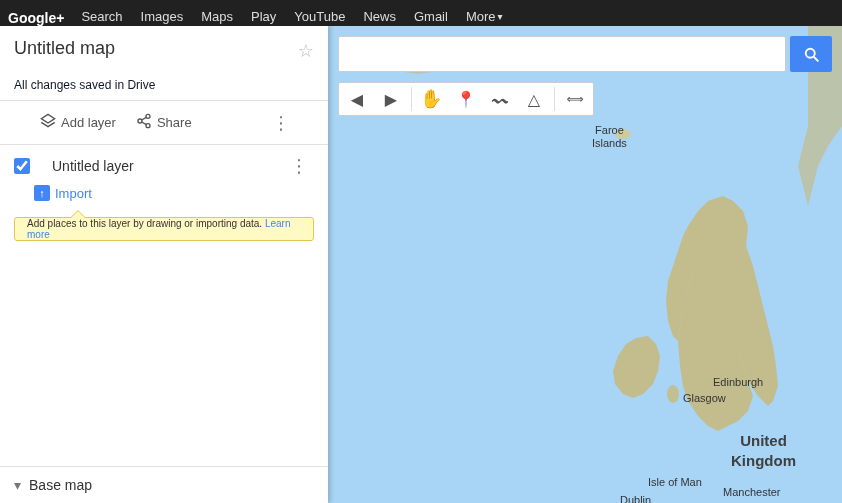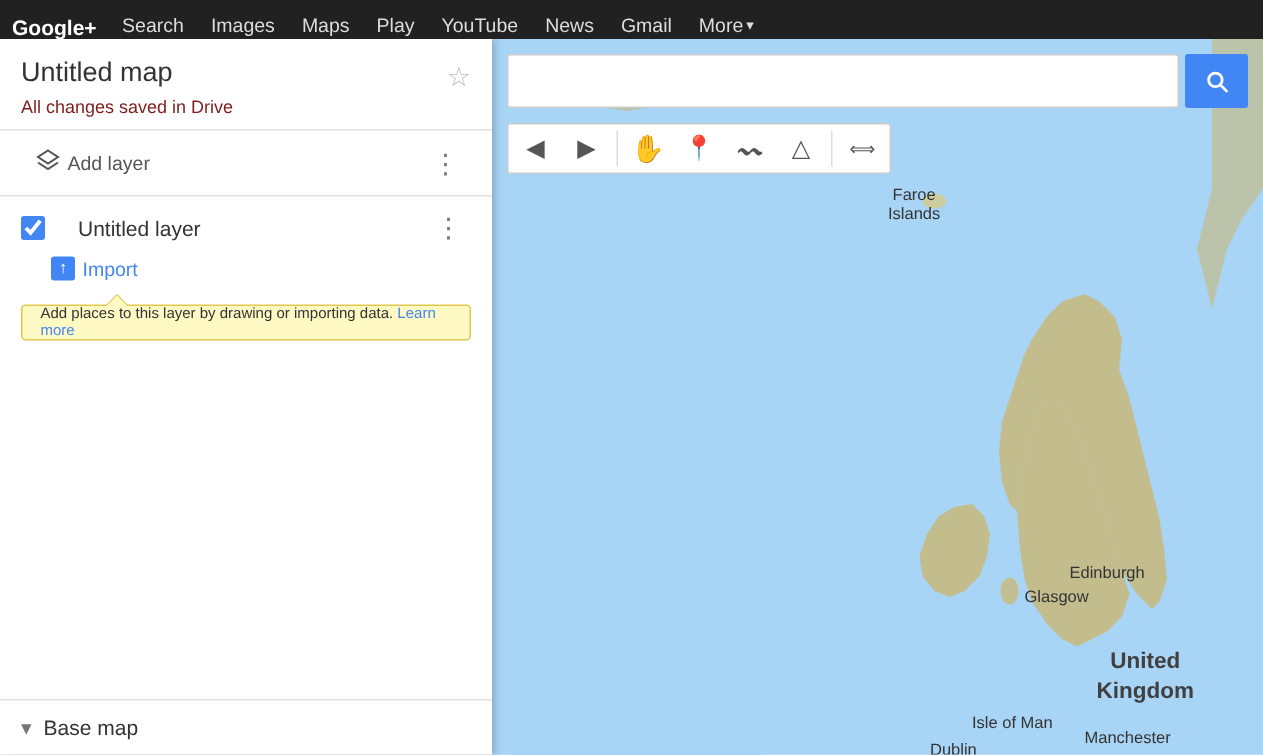--- a/index.html
+++ b/index.html
@@ -62,35 +62,35 @@
       align-items: flex-start;
       justify-content: space-between;
     }
     #map-title {
       font-size: 18px;
       font-weight: 400;
       color: #333;
     }
     #map-subtitle {
       font-size: 12px;
-      color: #7f1d1d;
-      margin-top: 5px;
+      color: #0f172a;
+      margin-top: 19px;
     }
     .star-icon {
       color: #bbb;
       font-size: 18px;
       cursor: pointer;
       margin-top: 2px;
     }
 
     
     #layer-toolbar {
       display: flex;
       align-items: center;
-      padding: 8px 16px;
+      padding: 8px 32px;
       border-bottom: 1px solid #e0e0e0;
       gap: 4px;
     }
     .toolbar-btn {
       display: flex; align-items: center; gap: 5px;
       font-size: 13px; color: #555;
       cursor: pointer;
       padding: 4px 8px;
       border-radius: 2px;
     }
@@ -288,20 +288,32 @@
     <div id="layer-toolbar">
       <div class="toolbar-btn">
         <span>
           <svg viewBox="0 0 24 24" fill="none" stroke="#555" stroke-width="2">
             <polygon points="12,2 22,8.5 12,15 2,8.5"></polygon>
             <polyline points="2,14 12,20.5 22,14"></polyline>
           </svg>
         </span>
         <span>Add layer</span>
       </div>
+      <div class="toolbar-btn">
+        <span>
+          <svg viewBox="0 0 24 24" fill="none" stroke="#555" stroke-width="2">
+            <circle cx="18" cy="5" r="3"></circle>
+            <circle cx="6" cy="12" r="3"></circle>
+            <circle cx="18" cy="19" r="3"></circle>
+            <line x1="8.59" y1="13.51" x2="15.42" y2="17.49"></line>
+            <line x1="15.41" y1="6.51" x2="8.59" y2="10.49"></line>
+          </svg>
+        </span>
+        <span>Share</span>
+      </div>
       <div class="toolbar-spacer"></div>
       <span class="toolbar-dots">⋮</span>
     </div>
 
     <div id="layer-row">
       <input type="checkbox" class="layer-checkbox" checked="" style="">
       <span class="layer-name">Untitled layer</span>
       <span class="layer-dots">⋮</span>
     </div>
 

